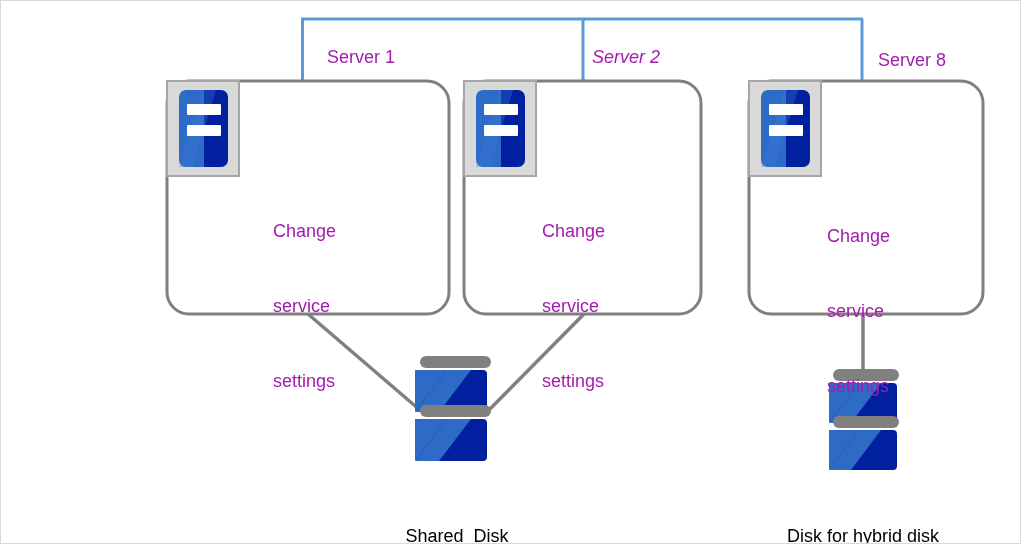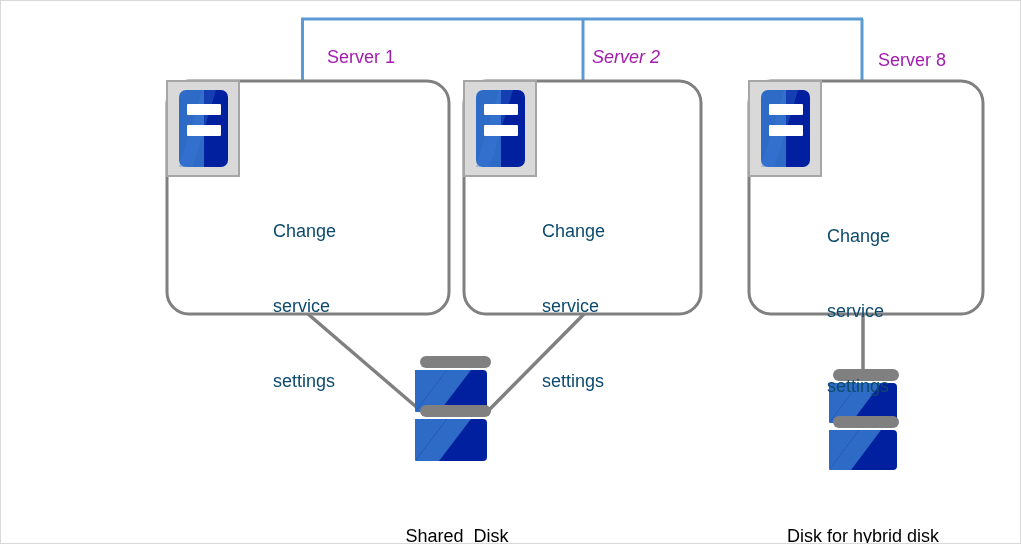--- a/index.html
+++ b/index.html
@@ -21,21 +21,21 @@
     position: absolute;
     left: 0;
     top: 0;
     width: 1021px;
     height: 544px;
   }
   .node-label {
     position: absolute;
     font-family: "Liberation Sans", sans-serif;
     font-size: 18px;
-    color: #0c4a6e;
+    color: #a21caf;
     line-height: 25px;
     white-space: pre;
   }
   .server-title {
     position: absolute;
     font-family: "Liberation Sans", sans-serif;
     font-size: 18px;
     color: #a21caf;
     white-space: nowrap;
   }

